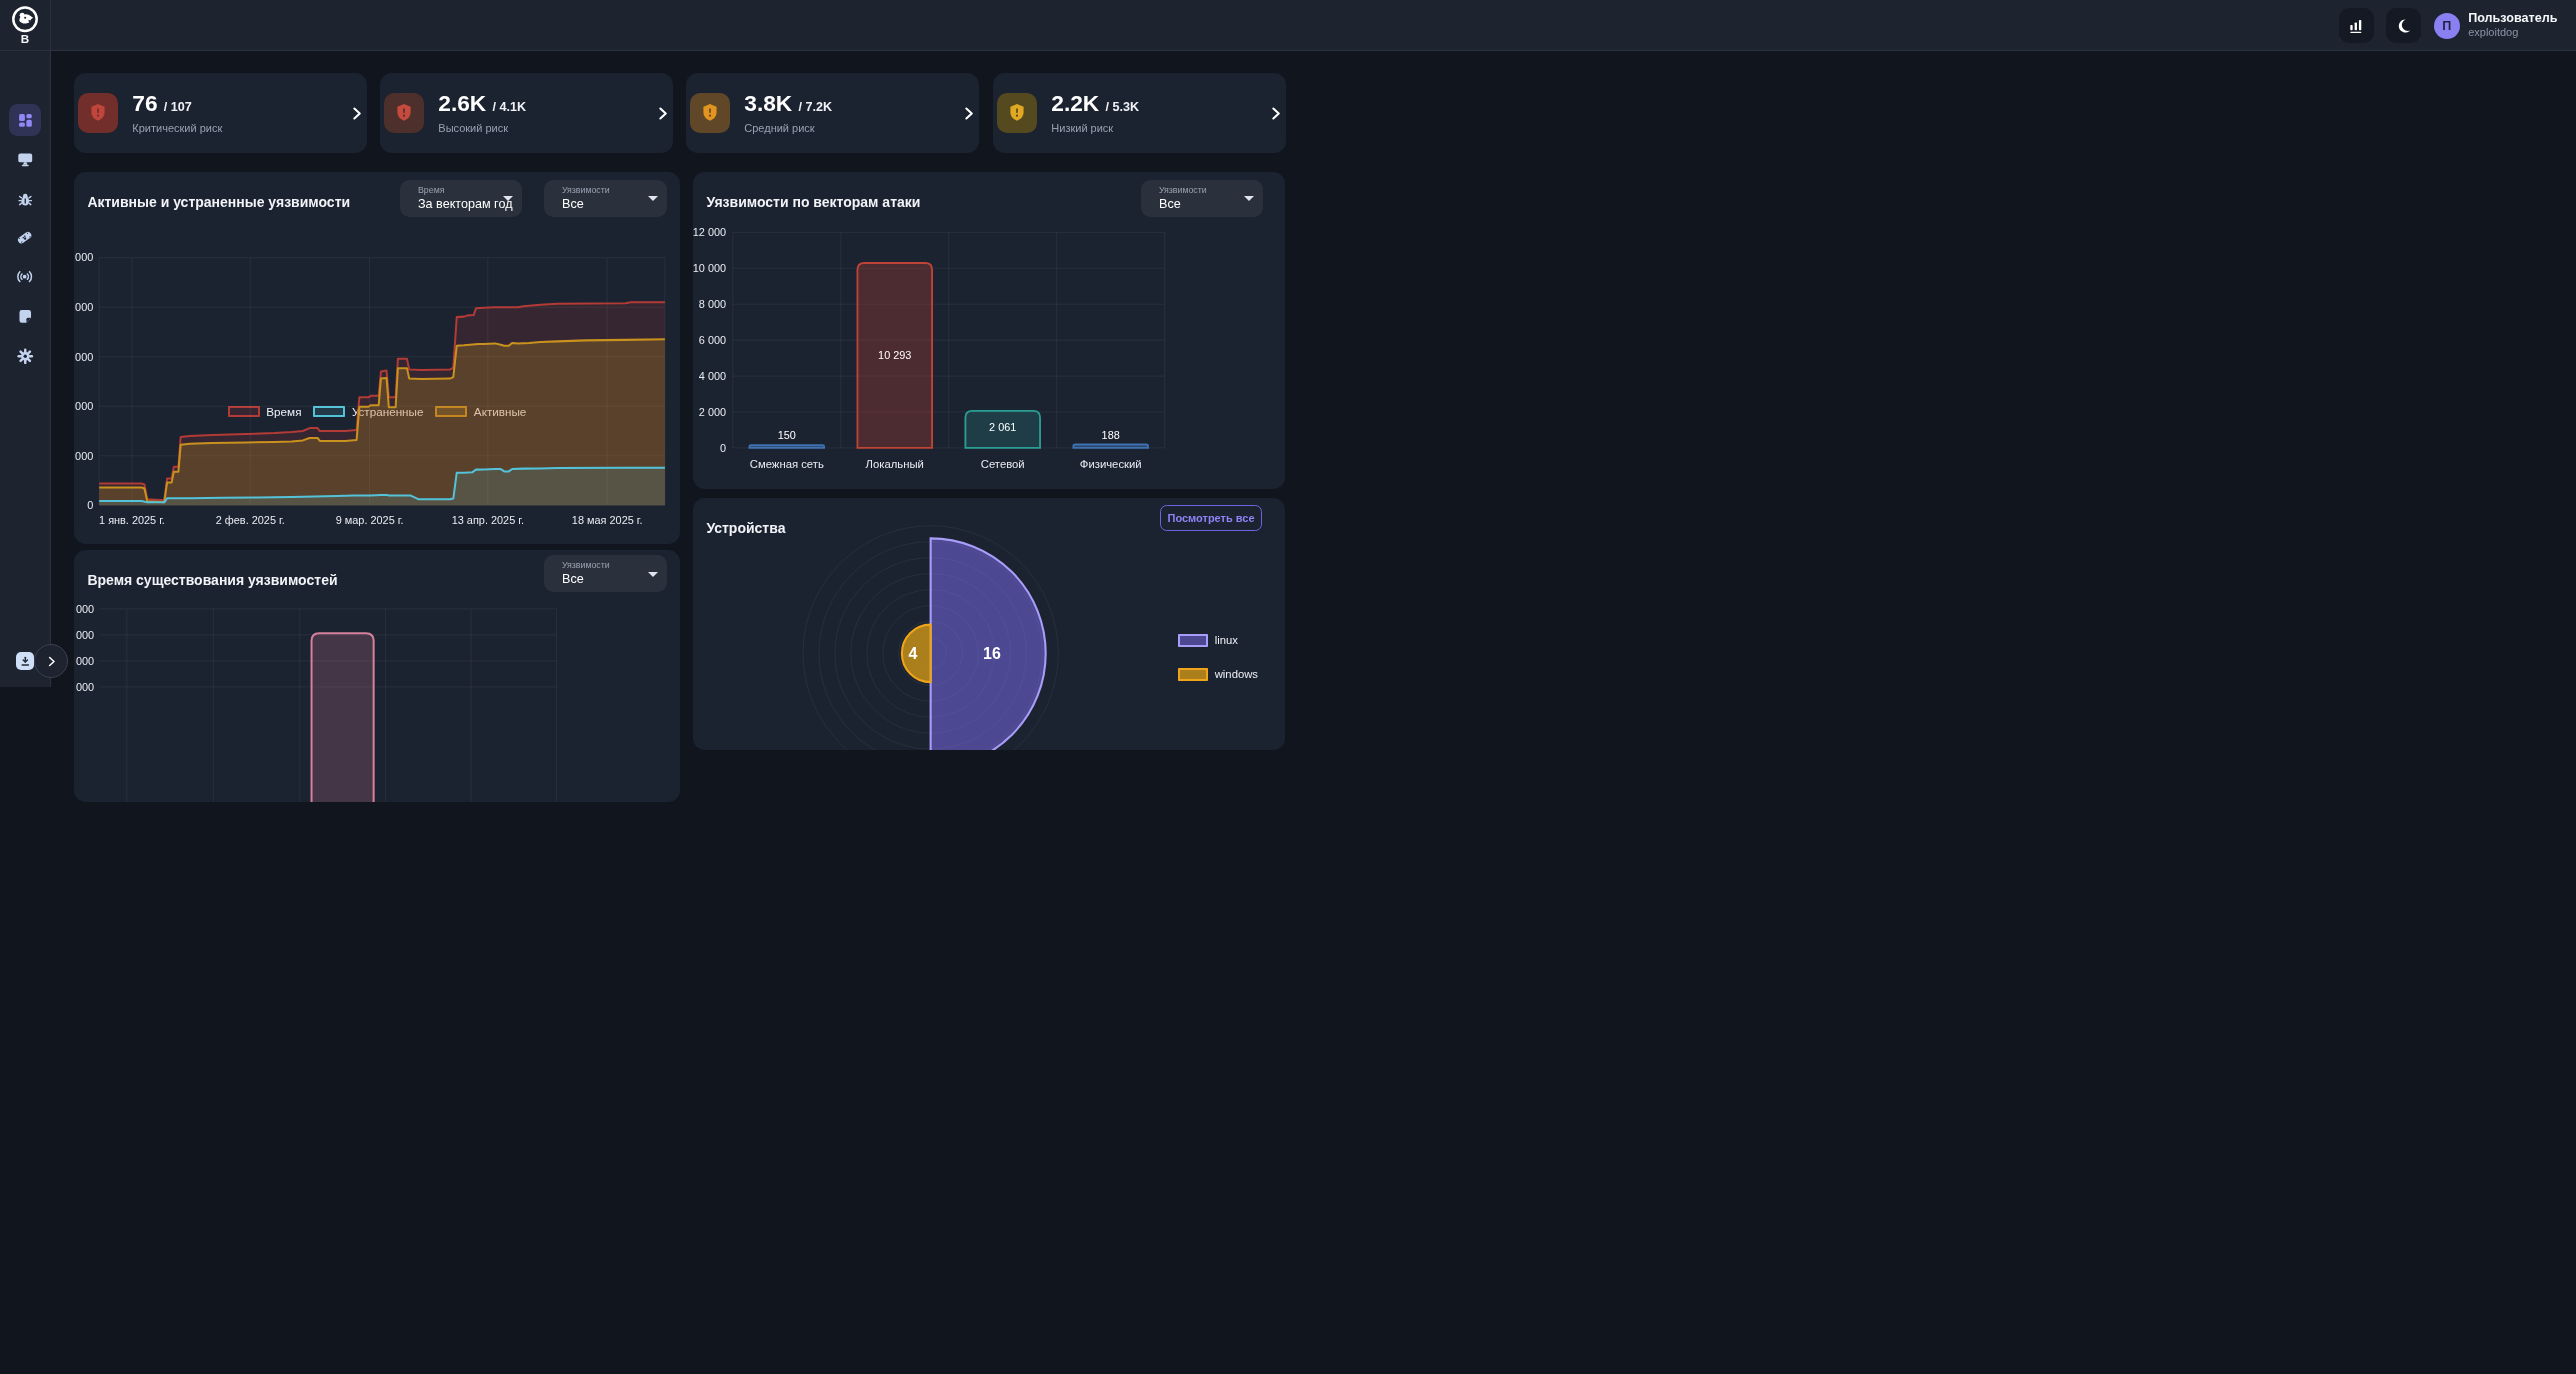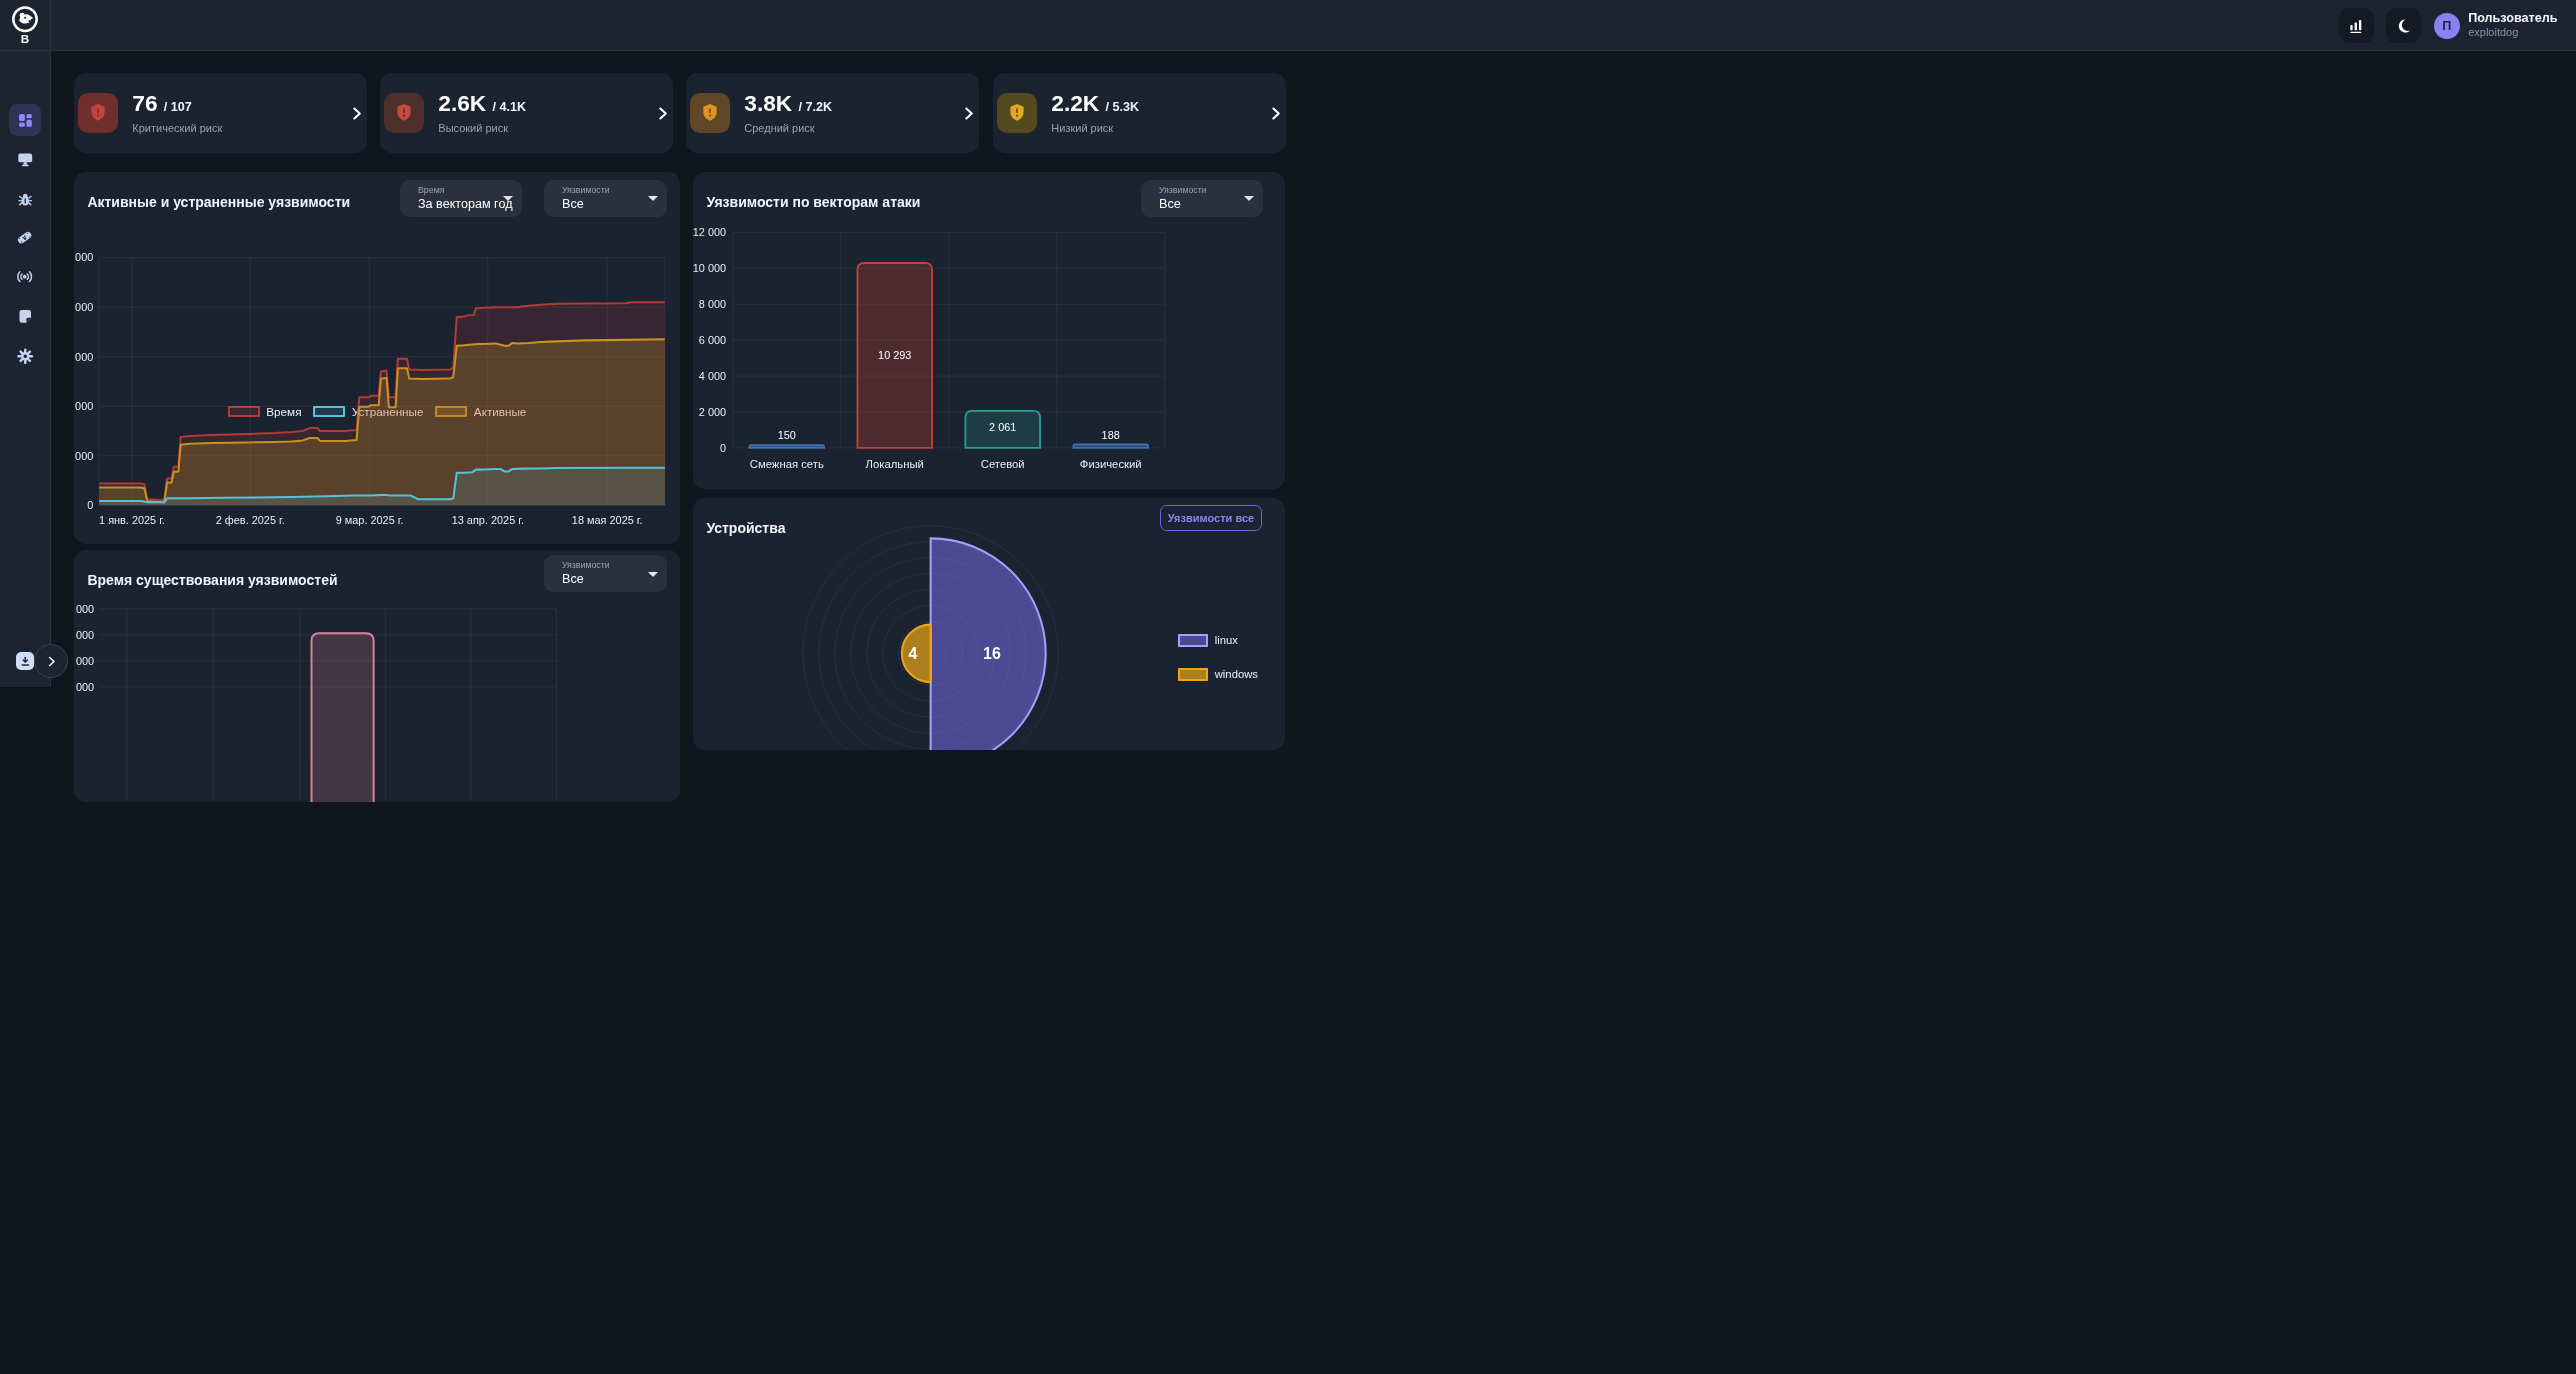--- a/index.html
+++ b/index.html
@@ -399,21 +399,21 @@
       <line x1="269" y1="70" x2="269" y2="300" stroke="rgba(255,255,255,0.08)"></line>
       <line x1="371" y1="70" x2="371" y2="300" stroke="rgba(255,255,255,0.08)"></line>
       <line x1="473" y1="70" x2="473" y2="300" stroke="rgba(255,255,255,0.08)"></line>
       <line x1="575" y1="70" x2="575" y2="300" stroke="rgba(255,255,255,0.08)"></line>
       <path d="M283,302 L283,107.985 Q283,98.985 292,98.985 L348,98.985 Q357,98.985 357,107.985 L357,302 Z" fill="rgba(214,128,150,0.22)" stroke="#d6809c" stroke-width="2.4"></path>
     </svg>
 </section>
 
 <section class="panel" id="panel-devices">
   <h3>Устройства</h3>
-  <button id="view-all-btn">Уязвимости все</button>
+  <button id="view-all-btn">Посмотреть все</button>
   <svg class="chart" id="chart-devices" width="592" height="252" viewBox="0 0 705 300">
       <circle cx="283" cy="185" r="19" fill="none" stroke="rgba(146,156,176,0.13)"></circle>
       <circle cx="283" cy="185" r="38" fill="none" stroke="rgba(146,156,176,0.13)"></circle>
       <circle cx="283" cy="185" r="57" fill="none" stroke="rgba(146,156,176,0.13)"></circle>
       <circle cx="283" cy="185" r="76" fill="none" stroke="rgba(146,156,176,0.13)"></circle>
       <circle cx="283" cy="185" r="95" fill="none" stroke="rgba(146,156,176,0.13)"></circle>
       <circle cx="283" cy="185" r="114" fill="none" stroke="rgba(146,156,176,0.13)"></circle>
       <circle cx="283" cy="185" r="133" fill="none" stroke="rgba(146,156,176,0.13)"></circle>
       <circle cx="283" cy="185" r="152" fill="none" stroke="rgba(146,156,176,0.13)"></circle>
       <path d="M283,48 A137,137 0 0 1 283,322 Z" fill="rgba(126,111,243,0.5)" stroke="#a89df8" stroke-width="2.5"></path>

